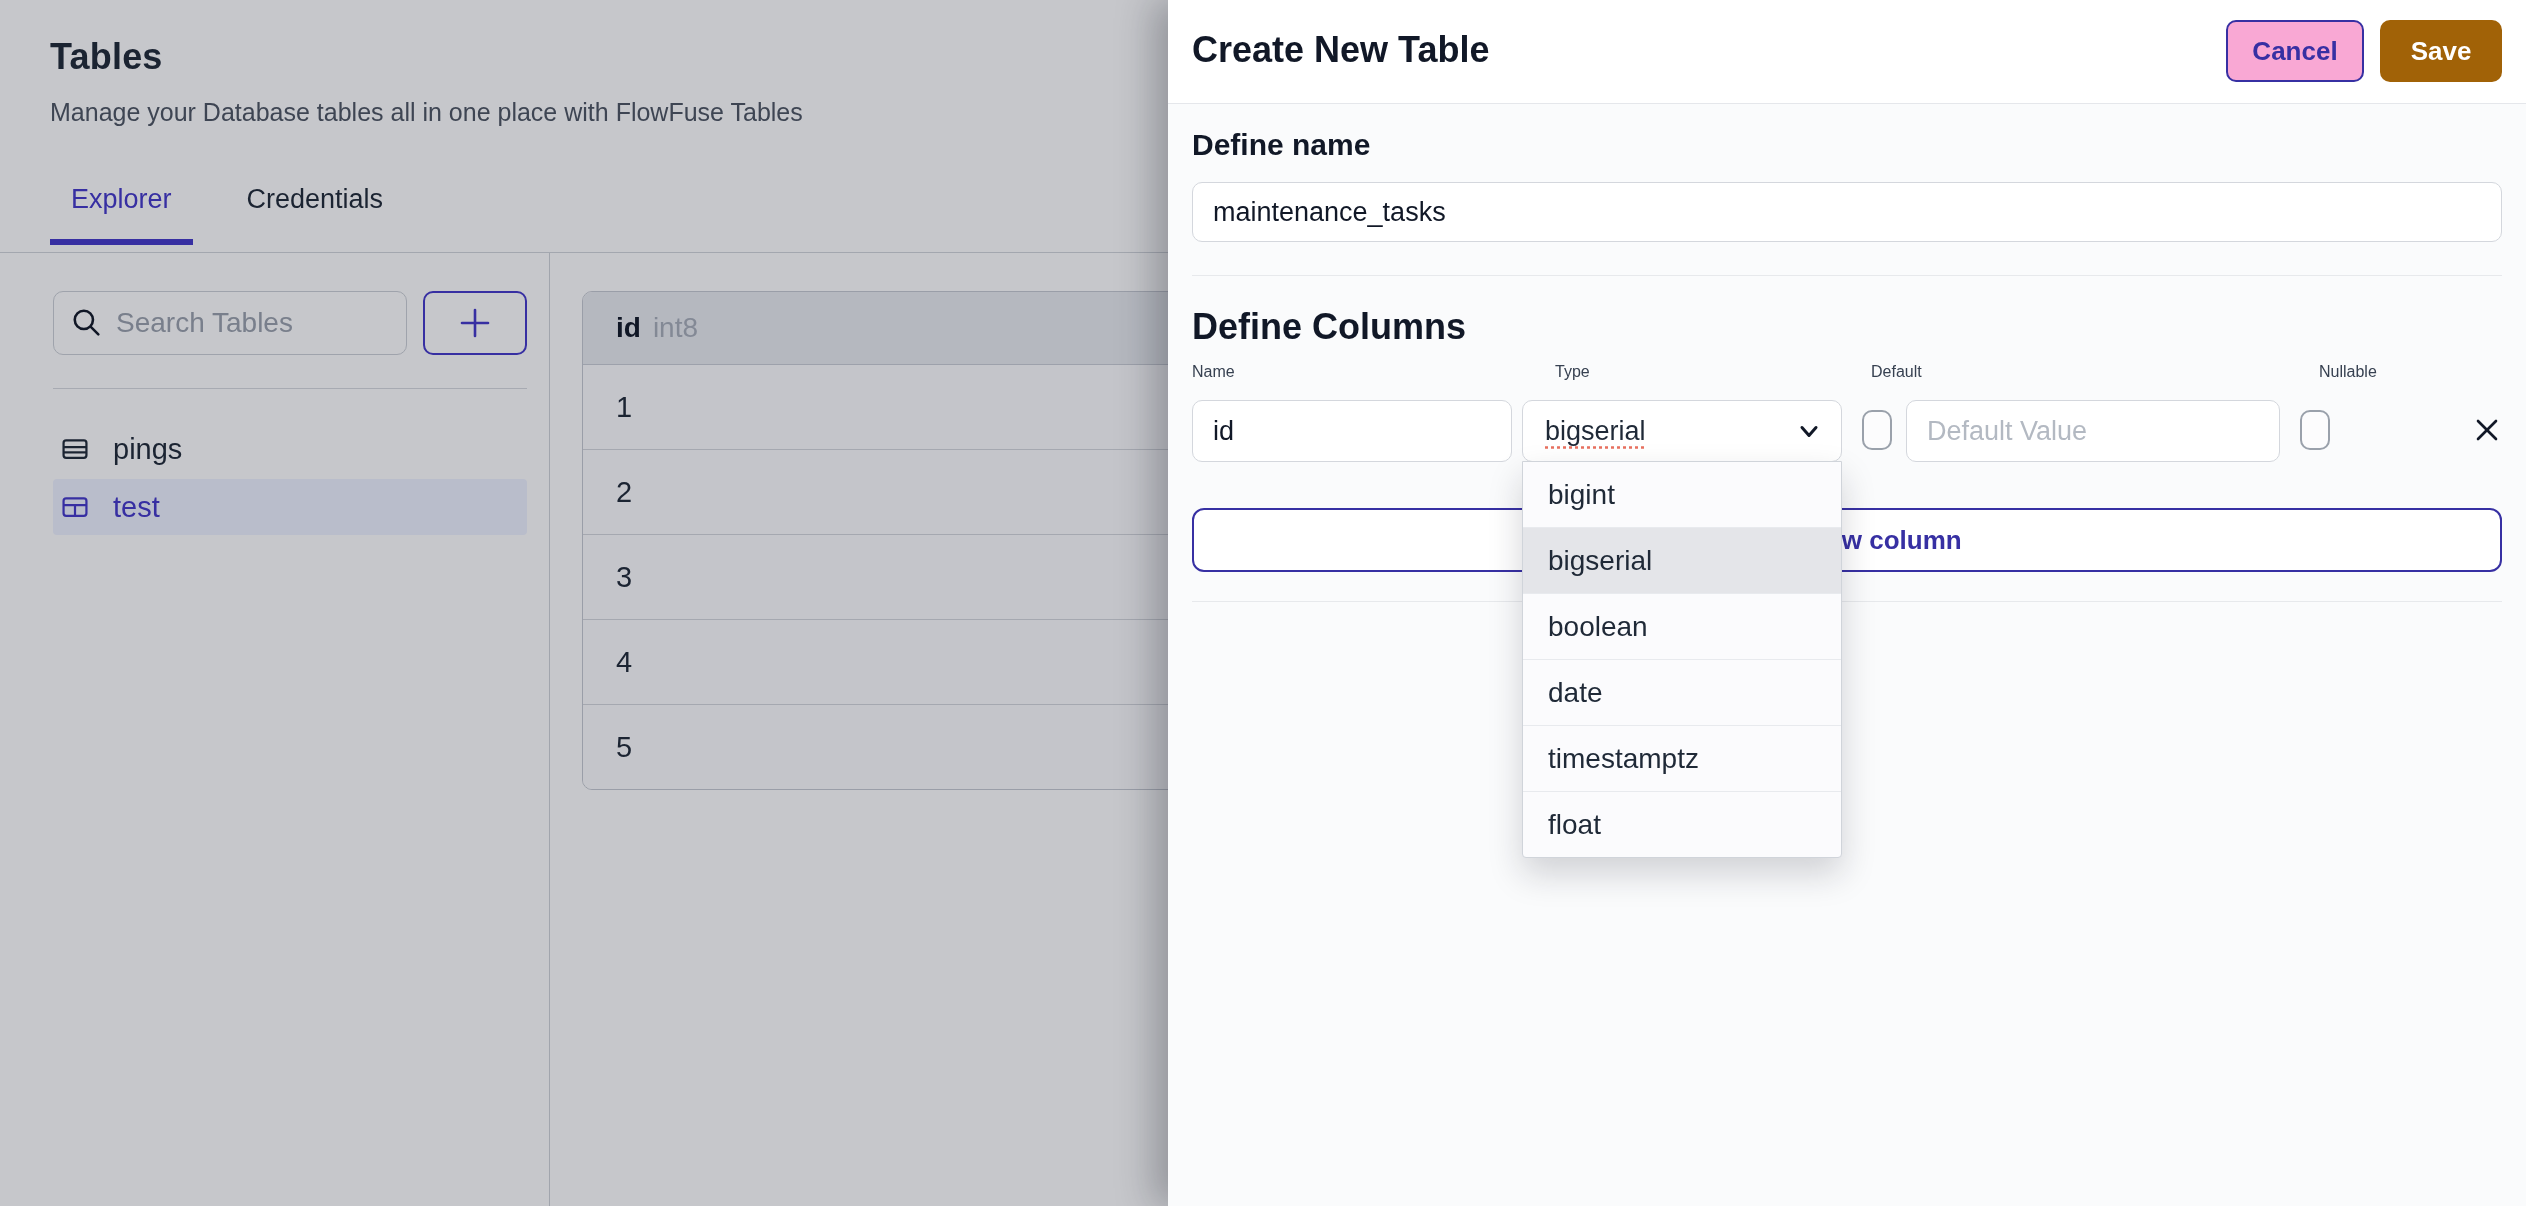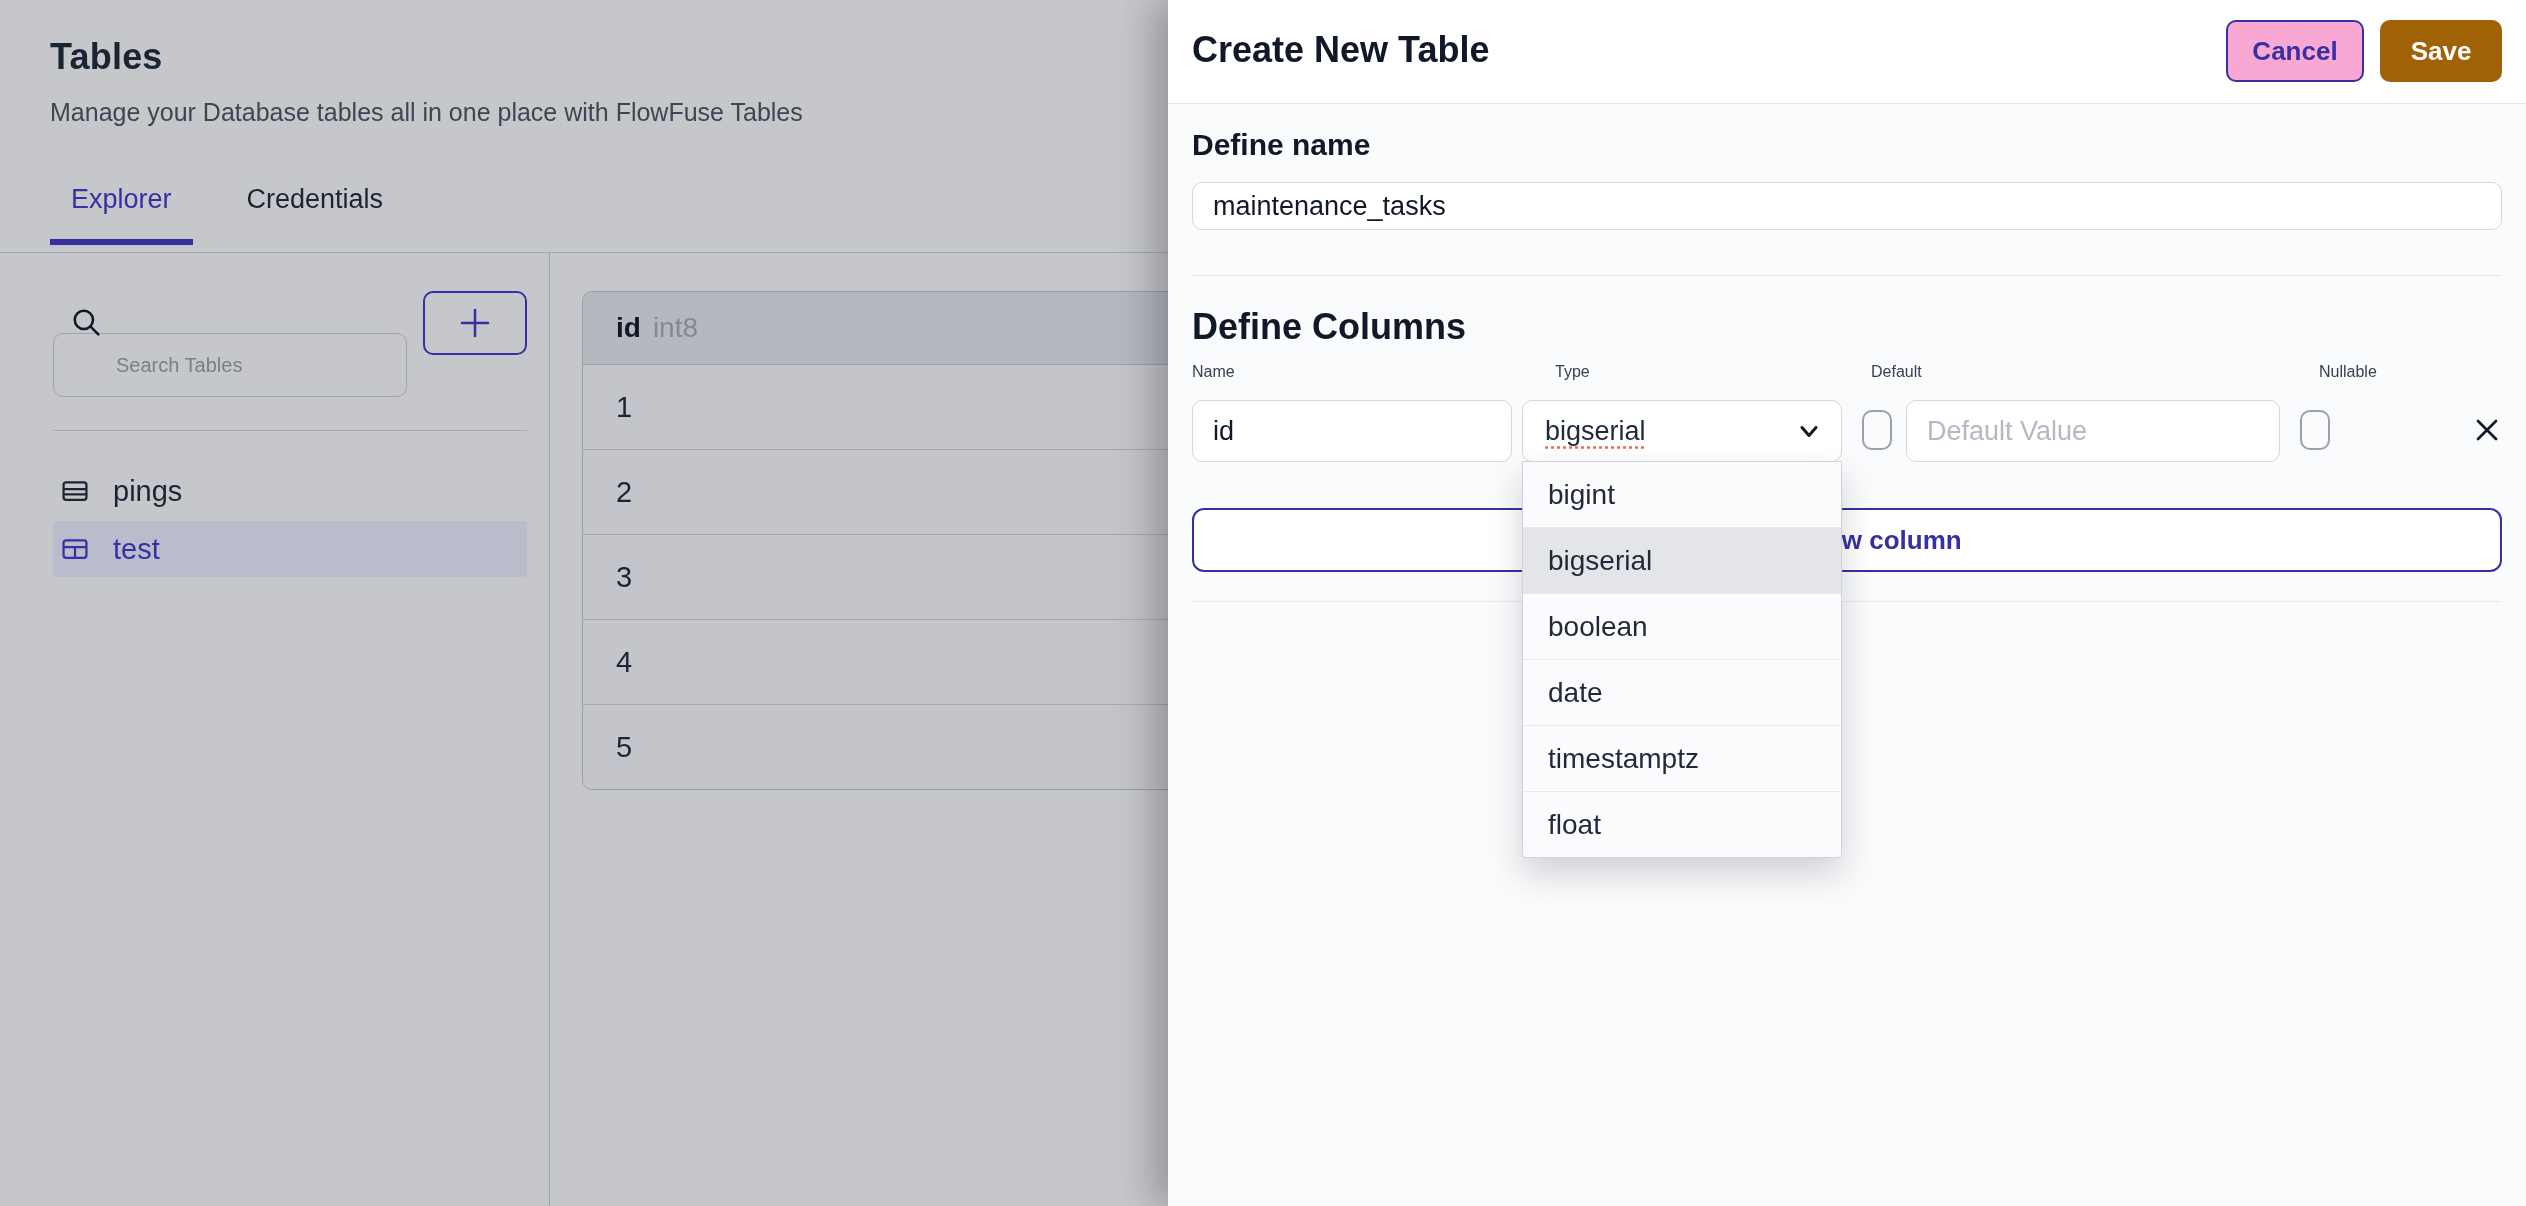--- a/index.html
+++ b/index.html
@@ -13,21 +13,21 @@
   .tab{font-size:27px;font-weight:500;padding:0 21px 24px 21px;border-bottom:6px solid transparent;}
   .tab.active{color:#4338ca;border-bottom-color:#4338ca;}
   .tab.inactive{color:#1f2937;margin-left:33px;}
   .tabbar-line{position:absolute;left:0;right:0;top:252px;height:1px;background:#d2d5da;}
   .content{position:absolute;left:0;right:0;top:253px;bottom:0;display:flex;}
   .sidebar{width:550px;box-sizing:border-box;padding:38px 22px 0 53px;border-right:1px solid #cfd3d8;}
   .search-row{display:flex;gap:16px;}
   .search-wrap{position:relative;flex:1;}
   .search-wrap svg{position:absolute;left:18px;top:16px;}
   .search-input{width:100%;box-sizing:border-box;height:64px;border:1px solid #ccd0d6;border-radius:10px;
-    background:#fff;padding:0 16px 0 62px;font-size:20px;font-family:inherit;color:#1f2937;outline:none;margin-top:42px;}
+    background:#fff;padding:0 16px 0 62px;font-size:28px;font-family:inherit;color:#1f2937;outline:none;}
   .search-input::placeholder{color:#9aa1ac;}
   .add-table-btn{width:104px;height:64px;border:2px solid #4338ca;border-radius:10px;background:transparent;
     display:flex;align-items:center;justify-content:center;cursor:pointer;box-sizing:border-box;}
   .side-divider{height:1px;background:#d6d9de;margin-top:33px;}
   .table-list{margin-top:32px;}
   .list-item{height:56px;display:flex;align-items:center;gap:24px;padding-left:8px;font-size:29px;
     border-radius:4px;margin-bottom:2px;cursor:pointer;color:#1f2937;text-align:right;}
   .list-item.selected{background:#eef2ff;color:#4338ca;}
   .main-area{flex:1;padding:38px 0 0 32px;}
   .data-table{width:662px;border:1px solid #c6cad1;border-radius:10px;overflow:hidden;background:#fdfdfe;}
@@ -43,21 +43,21 @@
   
   .modal{position:absolute;left:1168px;top:0;width:1358px;height:1206px;background:#fafbfc;z-index:60;
     box-shadow:-14px 0 36px rgba(15,18,30,.28);}
   .modal-header{position:absolute;left:0;top:0;right:0;height:103px;background:#ffffff;border-bottom:1px solid #e5e7eb;}
   .modal-title{position:absolute;left:24px;top:0;height:103px;line-height:100px;font-size:36px;font-weight:700;color:#111827;}
   .btn{position:absolute;top:20px;height:62px;border-radius:10px;font-size:26px;font-weight:700;
     font-family:inherit;cursor:pointer;box-sizing:border-box;}
   .btn-cancel{right:162px;width:138px;background:#f9a8d4;border:2px solid #3730a3;color:#3730a3;}
   .btn-save{right:24px;width:122px;background:#a16207;border:none;color:#ffffff;}
   .m-label{position:absolute;left:24px;font-size:30px;font-weight:600;color:#111827;}
-  .m-input{position:absolute;box-sizing:border-box;height:48px;border:1px solid #d4d7dd;border-radius:10px;
+  .m-input{position:absolute;box-sizing:border-box;height:60px;border:1px solid #d4d7dd;border-radius:10px;
     background:#fff;font-size:27px;font-family:inherit;color:#111827;padding:0 20px;outline:none;}
   .m-input::placeholder{color:#b3b9c2;}
   .hdiv{position:absolute;left:24px;right:24px;height:1px;background:#e7e9ec;}
   .f-label{position:absolute;font-size:16px;color:#374151;}
   .select-box{position:absolute;left:354px;top:400px;width:320px;height:62px;box-sizing:border-box;
     border:1px solid #d4d7dd;border-radius:10px;background:#fff;display:flex;align-items:center;
     padding:0 18px 0 22px;cursor:pointer;}
   .select-value{font-size:27px;color:#1f2937;text-decoration:underline dotted #e8705f;text-underline-offset:7px;}
   .select-box svg{margin-left:auto;}
   .checkbox{position:absolute;width:30px;height:40px;border:2px solid #9aa1ab;border-radius:10px;

